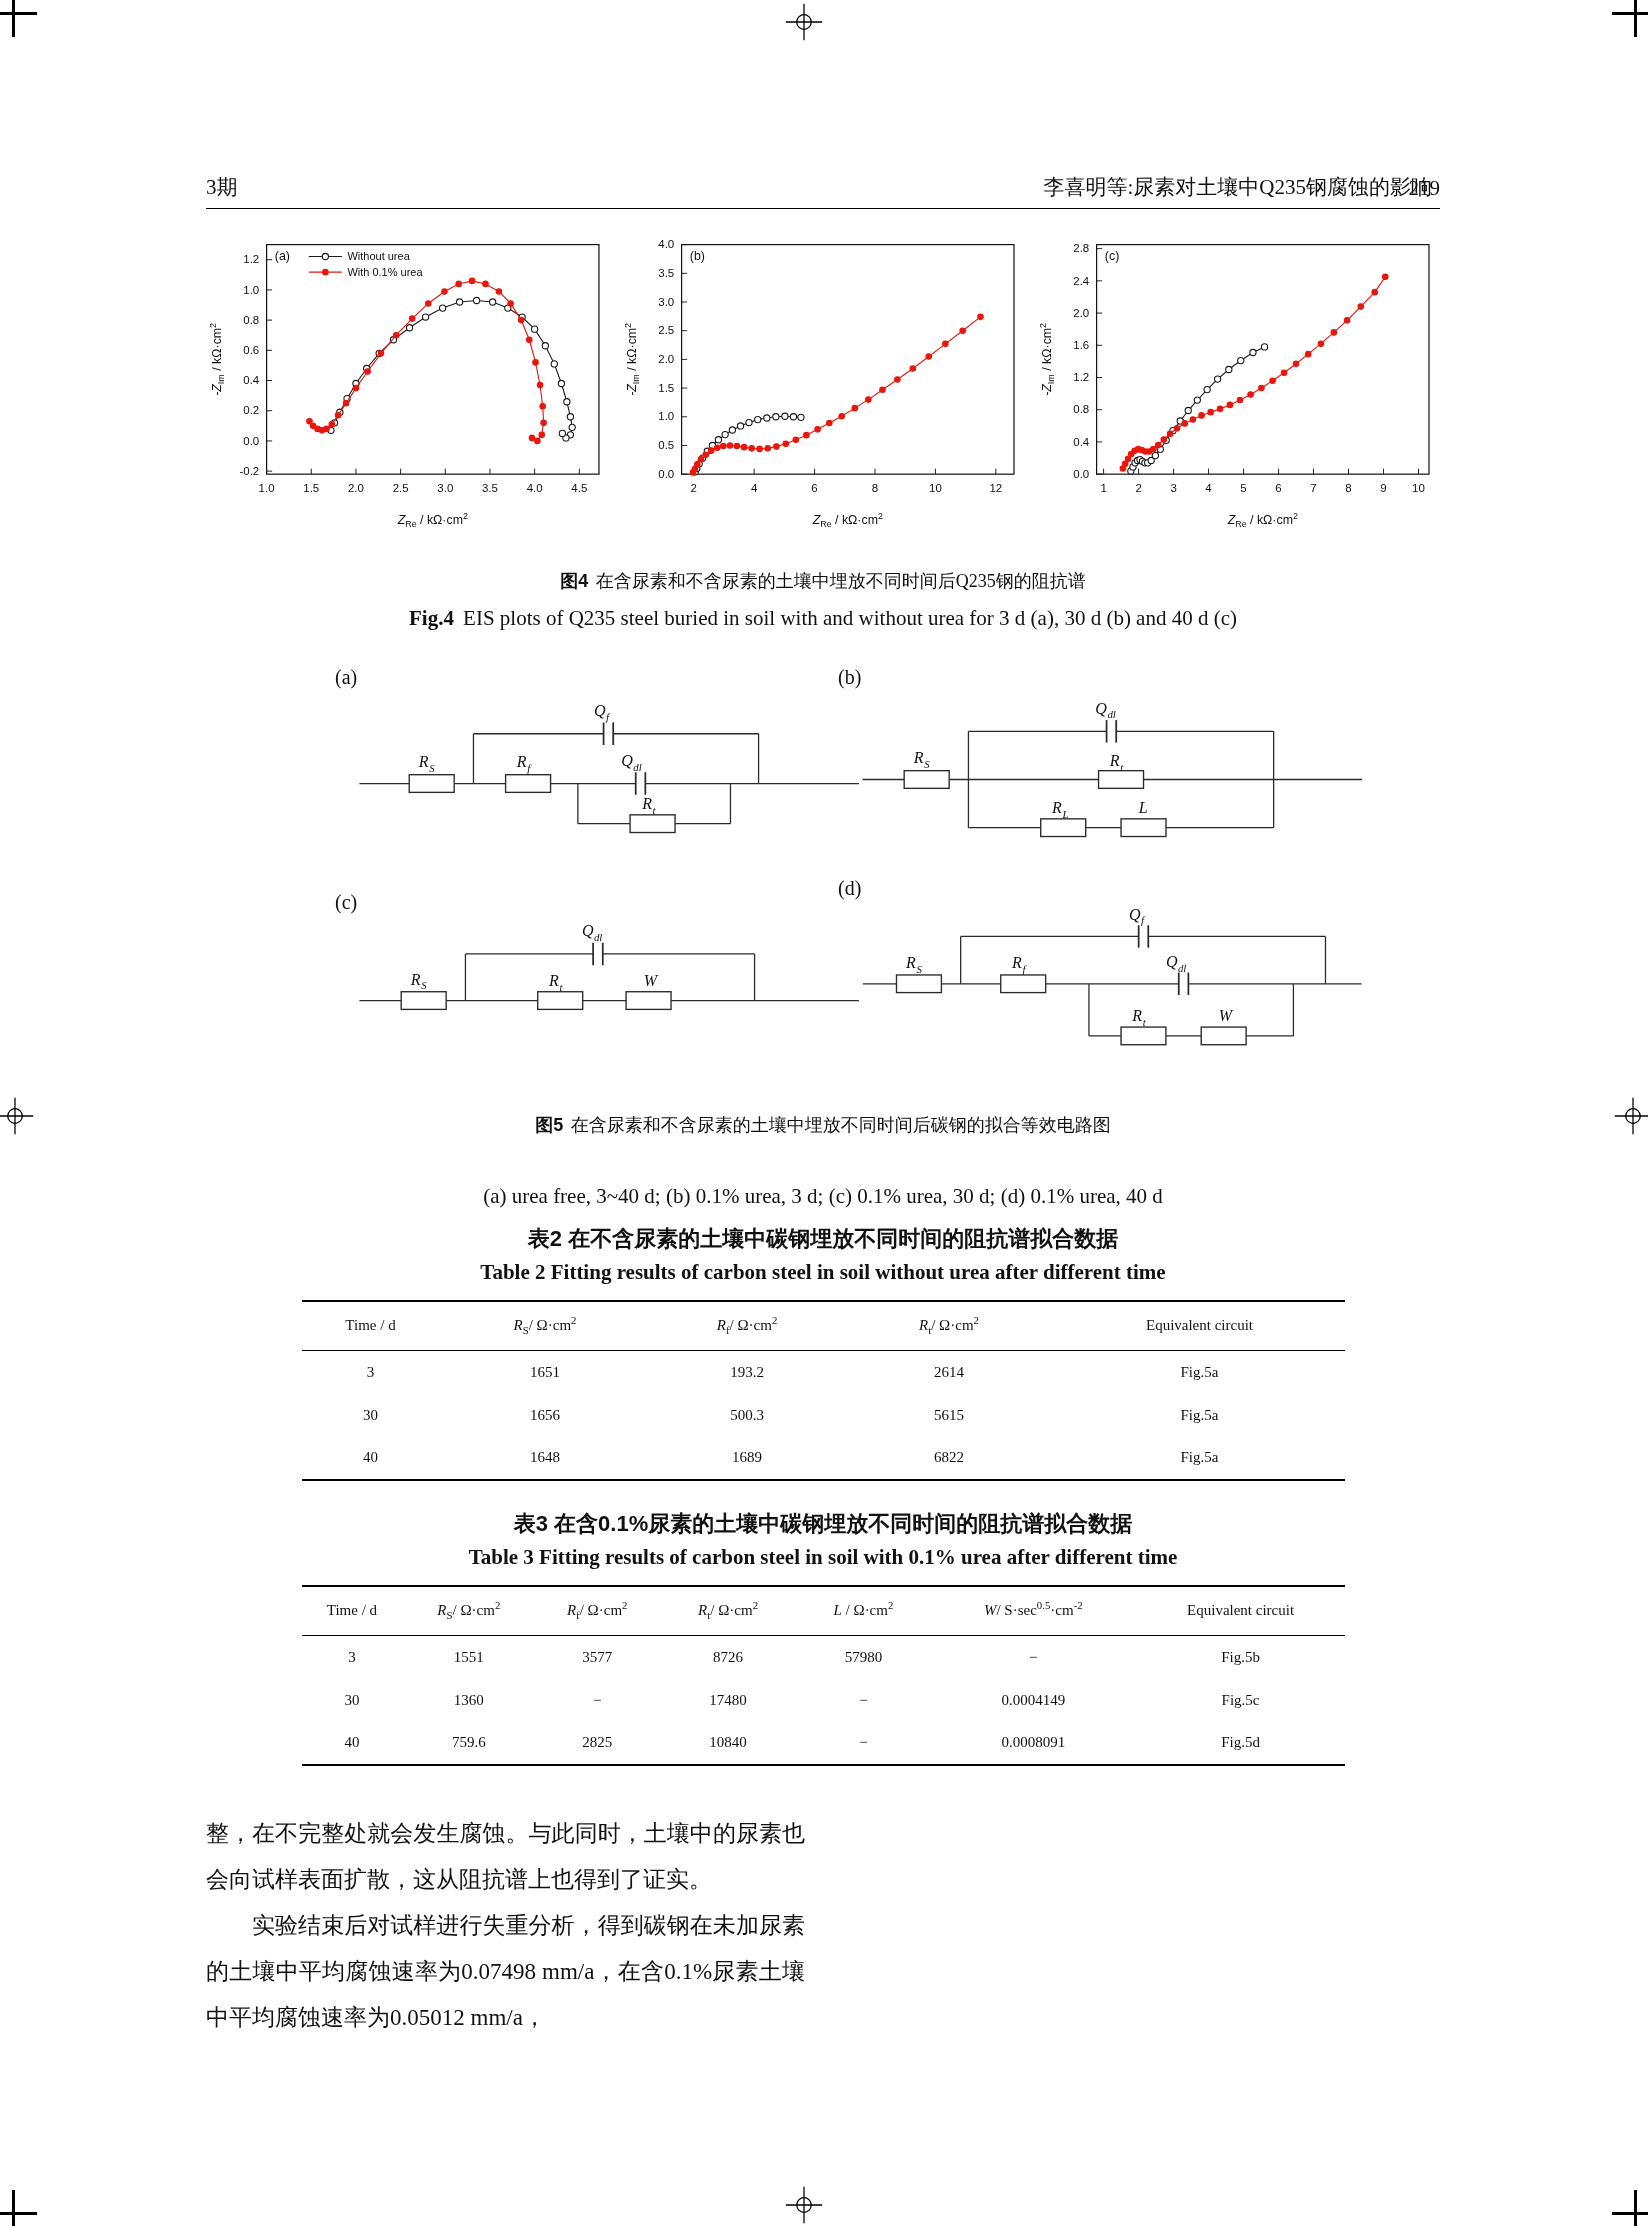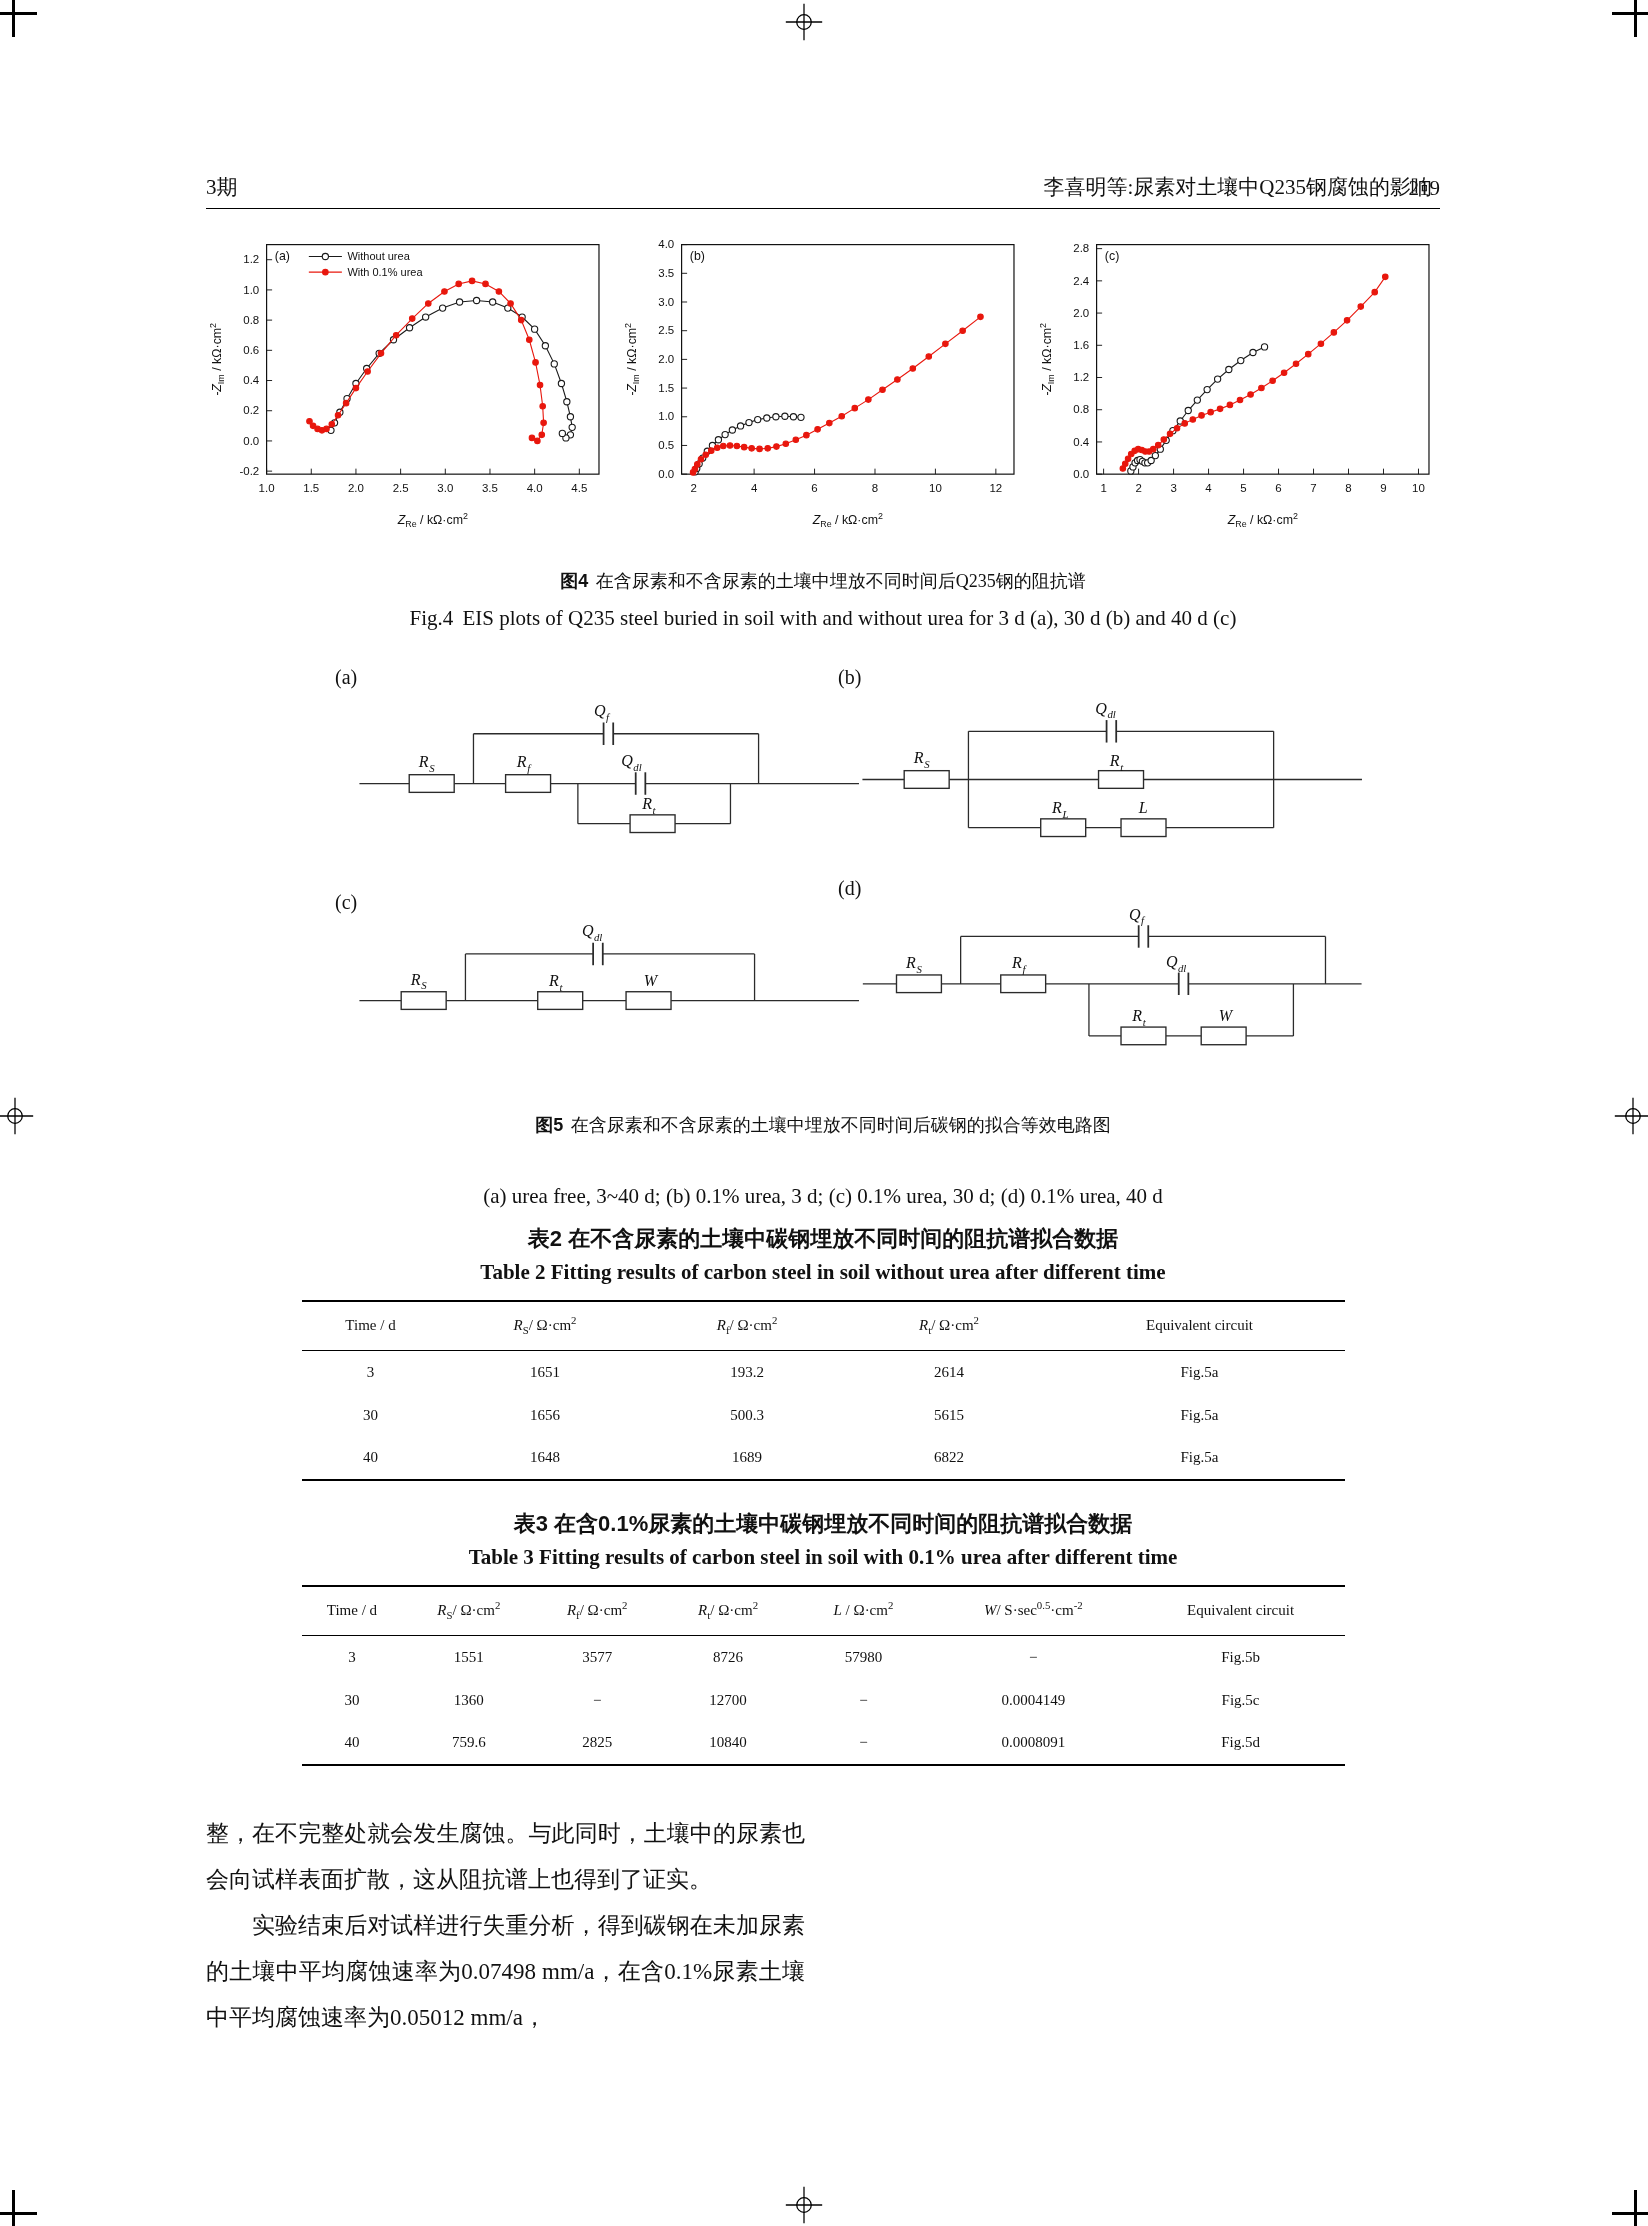--- a/index.html
+++ b/index.html
@@ -20,21 +20,21 @@
 
   
   .figures-row{position:absolute;left:206px;top:228px;width:1234px;display:flex;justify-content:space-between}
   .chart{width:404px;height:305px}
   .chart text{font-family:"Liberation Sans",sans-serif}
 
   
   .caption{position:absolute;left:206px;width:1234px;text-align:center}
   .cap-cn{font-size:18px}
   .cap-en{font-size:21px}
-  .cap-label{font-weight:normal;margin-right:9.2px}
+  .cap-label{font-weight:bold;margin-right:9.2px}
   .cap-label-cn{font-weight:bold;margin-right:7.3px;font-family:"Liberation Sans",sans-serif}
 
   
   .circuits{position:absolute;left:206px;top:657px;width:1234px;height:441px}
   .ccell{position:absolute}
   .ctag{font-size:20px;margin-bottom:5.5px}
   .circ{display:block;margin-left:18.4px}
   .circ .w{fill:none;stroke:#2b2b2b;stroke-width:1.6}
   .circ .plate{stroke:#2b2b2b;stroke-width:2.2}
   .circ rect.comp{fill:#fff;stroke:#2b2b2b;stroke-width:1.7}
@@ -569,21 +569,21 @@
           <td>3577</td>
           <td>8726</td>
           <td>57980</td>
           <td>−</td>
           <td>Fig.5b</td>
         </tr>
         <tr>
           <td>30</td>
           <td>1360</td>
           <td>−</td>
-          <td>12700</td>
+          <td>17480</td>
           <td>−</td>
           <td>0.0004149</td>
           <td>Fig.5c</td>
         </tr>
         <tr>
           <td>40</td>
           <td>759.6</td>
           <td>2825</td>
           <td>10840</td>
           <td>−</td>

